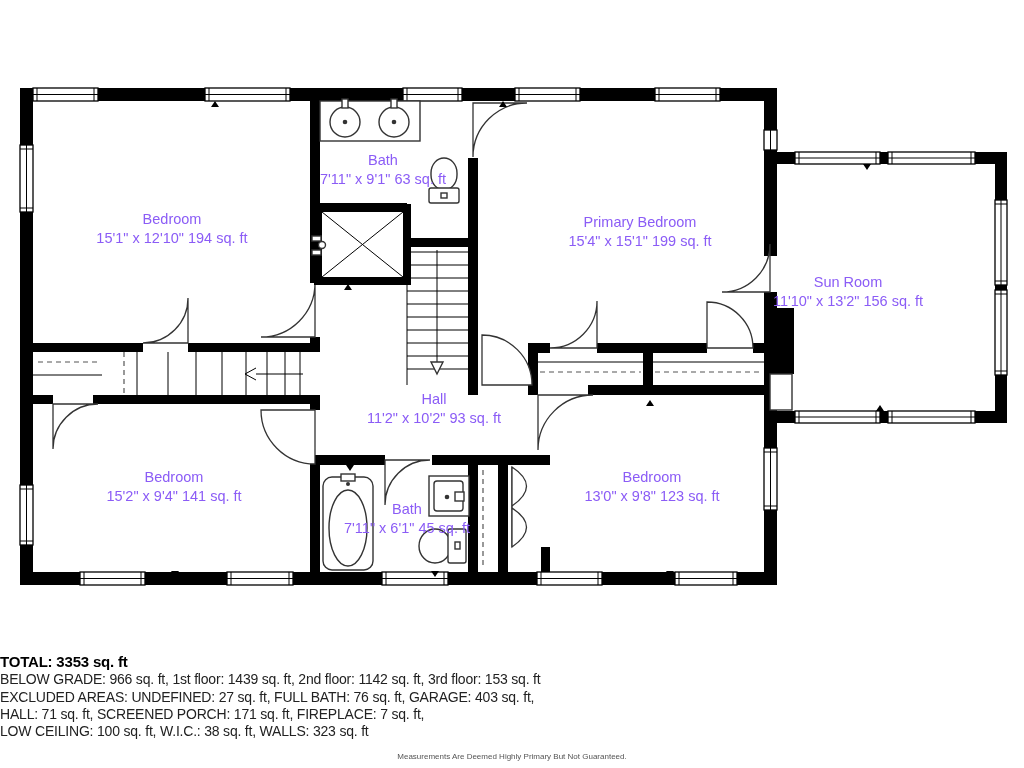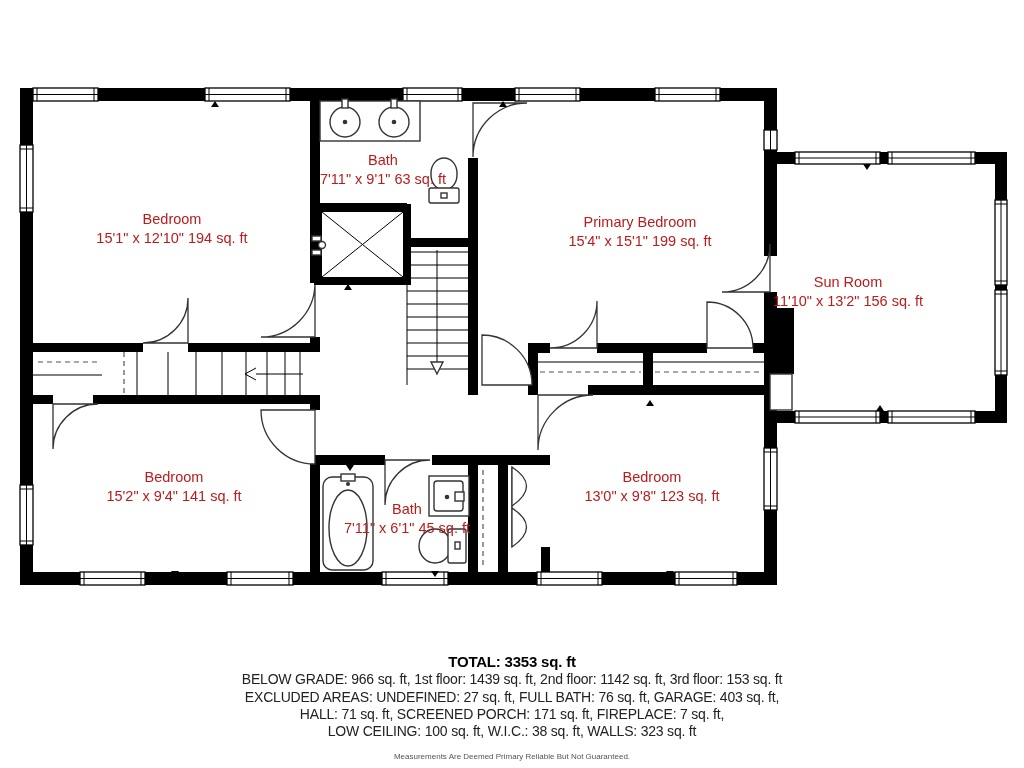--- a/index.html
+++ b/index.html
@@ -7,22 +7,22 @@
          font-family:"Liberation Sans",sans-serif;}
   svg{position:absolute;left:0;top:0;}
   .wall{fill:#000000;}
   .win{fill:#ffffff;stroke:#000000;stroke-width:1.3;}
   .thin{stroke:#000000;stroke-width:1;fill:none;}
   .fix{fill:#ffffff;stroke:#333333;stroke-width:1.4;}
   .door{fill:#ffffff;stroke:#333333;stroke-width:1.3;}
   .dash{stroke:#555555;stroke-width:1.2;fill:none;stroke-dasharray:5 4;}
   .mark{fill:#000000;}
   .label{position:absolute;transform:translate(-50%,-50%);text-align:center;
-         color:#b91c1c;font-size:14.5px;line-height:19px;white-space:nowrap;}
-  .footer-line{position:absolute;left:0;right:0;text-align:center;color:#222222;
+         color:#8b5cf6;font-size:14.5px;line-height:19px;white-space:nowrap;}
+  .footer-line{position:absolute;left:0;right:0;color:#222222;
          font-size:14px;letter-spacing:-0.2px;white-space:nowrap;}
   .footer-total{font-weight:bold;font-size:15px;color:#000000;}
   .disclaimer{position:absolute;left:0;right:0;text-align:center;color:#555555;font-size:8px;}
 </style>
 </head>
 <body>
 
 <div id="stage">
 
 <svg width="1024" height="768" viewBox="0 0 1024 768">
@@ -342,33 +342,37 @@
     <div>7'11" x 9'1" 63 sq. ft</div>
   </div>
   <div class="label" style="left:640px;top:232px">
     <div>Primary Bedroom</div>
     <div>15'4" x 15'1" 199 sq. ft</div>
   </div>
   <div class="label" style="left:848px;top:292px">
     <div>Sun Room</div>
     <div>11'10" x 13'2" 156 sq. ft</div>
   </div>
+  <div class="label" style="left:434px;top:409px">
+    <div>Hall</div>
+    <div>11'2" x 10'2" 93 sq. ft</div>
+  </div>
   <div class="label" style="left:174px;top:487px">
     <div>Bedroom</div>
     <div>15'2" x 9'4" 141 sq. ft</div>
   </div>
   <div class="label" style="left:407px;top:519px">
     <div>Bath</div>
     <div>7'11" x 6'1" 45 sq. ft</div>
   </div>
   <div class="label" style="left:652px;top:487px">
     <div>Bedroom</div>
     <div>13'0" x 9'8" 123 sq. ft</div>
   </div>
 
   <div class="footer-line footer-total" style="top:653px">TOTAL: 3353 sq. ft</div>
   <div class="footer-line" style="top:671px">BELOW GRADE: 966 sq. ft, 1st floor: 1439 sq. ft, 2nd floor: 1142 sq. ft, 3rd floor: 153 sq. ft</div>
   <div class="footer-line" style="top:689px">EXCLUDED AREAS: UNDEFINED: 27 sq. ft, FULL BATH: 76 sq. ft, GARAGE: 403 sq. ft,</div>
   <div class="footer-line" style="top:706px">HALL: 71 sq. ft, SCREENED PORCH: 171 sq. ft, FIREPLACE: 7 sq. ft,</div>
   <div class="footer-line" style="top:723px">LOW CEILING: 100 sq. ft, W.I.C.: 38 sq. ft, WALLS: 323 sq. ft</div>
-  <div class="disclaimer" style="top:752px">Measurements Are Deemed Primary Reliable But Not Guaranteed.</div>
+  <div class="disclaimer" style="top:752px">Measurements Are Deemed Highly Primary But Not Guaranteed.</div>
 
 </div>
 
 </body></html>

